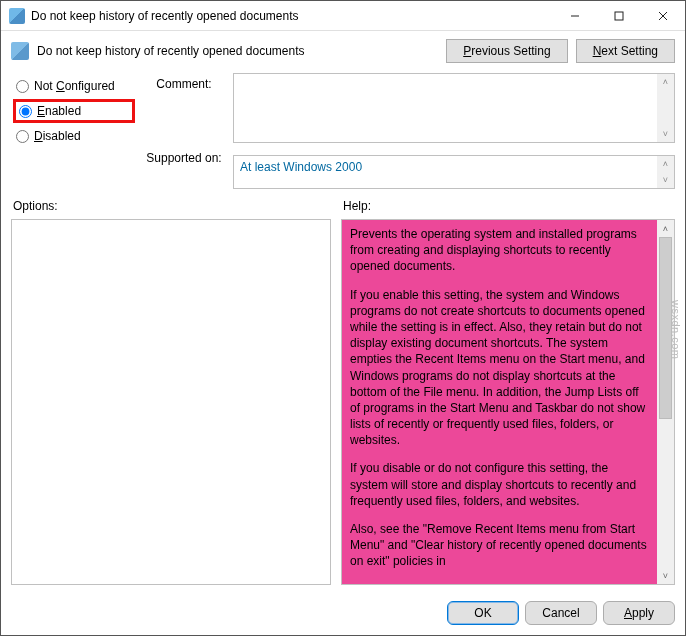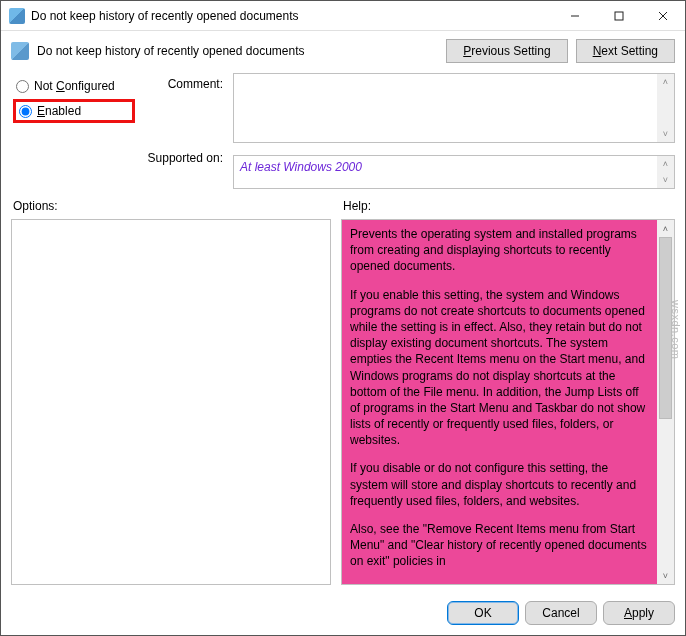--- a/index.html
+++ b/index.html
@@ -79,41 +79,40 @@
   }
   .radio-item input { margin:0; width:13px; height:13px; }
   .radio-item label .u { text-decoration: underline; }
   .highlight { border: 3px solid #e11; }
   .label-col {
     width: 78px;
     display: flex;
     flex-direction: column;
     gap: 60px;
     padding-top: 4px;
-    text-align: right;
+    text-align: center;
   }
   .field-col {
     flex: 1;
     display: flex;
     flex-direction: column;
     gap: 12px;
   }
   .txtbox {
     border: 1px solid #c0c0c0;
     background: #fff;
     position: relative;
     display: flex;
   }
   .txtbox .content {
     flex: 1;
     padding: 4px 6px;
     font-size: 12px;
-    color: #6d28d9;
+    color: #0369a1;
     overflow: hidden;
-    font-style: italic;
   }
   .txtbox .scroll-hint {
     width: 17px;
     background: #f0f0f0;
     display: flex;
     flex-direction: column;
     justify-content: space-between;
   }
   .txtbox .arrow {
     height: 16px;
@@ -224,20 +223,24 @@
 
 <div class="config-row">
   <div class="radio-col">
     <div class="radio-item">
       <input type="radio" name="state" style="">
       <label>Not <span class="u">C</span><span id="nc-rest">onfigured</span></label>
     </div>
     <div class="radio-item highlight">
       <input type="radio" name="state" checked="" style="">
       <label><span class="u">E</span><span id="en-rest">nabled</span></label>
+    </div>
+    <div class="radio-item">
+      <input type="radio" name="state" style="">
+      <label><span class="u">D</span><span id="dis-rest">isabled</span></label>
     </div>
   </div>
   <div class="label-col">
     <div>Comment:</div>
     <div>Supported on:</div>
   </div>
   <div class="field-col">
     <div class="txtbox comment-box">
       <div class="content"></div>
       <div class="scroll-hint">

